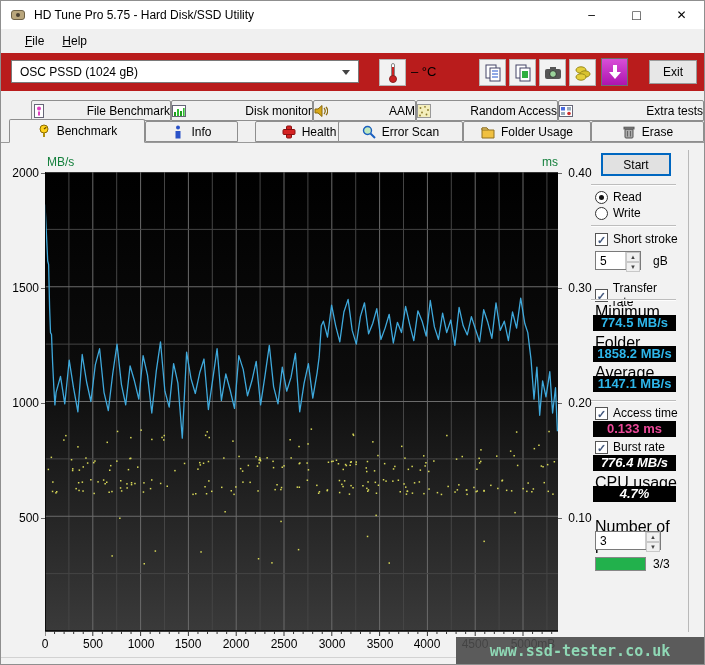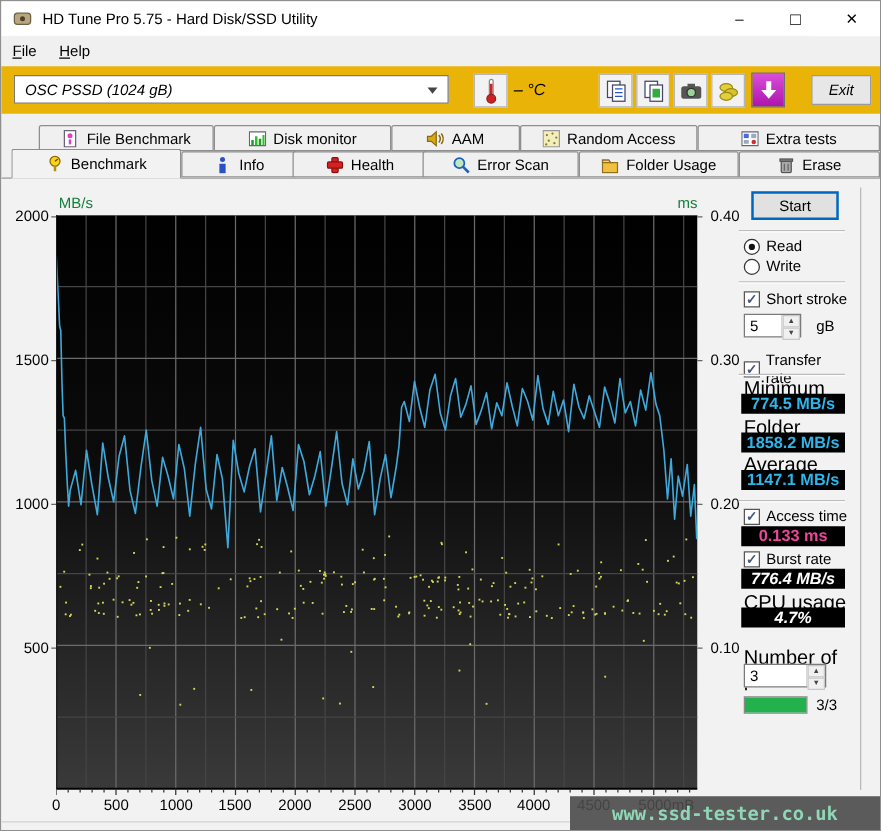--- a/index.html
+++ b/index.html
@@ -8,46 +8,46 @@
           font-family:"Liberation Sans",sans-serif;font-size:12px;color:#000;overflow:hidden;}
   
   .titlebar{position:absolute;left:0;top:0;width:703px;height:28px;background:#ffffff;display:flex;align-items:center;}
   .appicon{width:16px;height:16px;margin:0 8px 0 9px;position:relative;}
   .appicon .disk{position:absolute;left:1px;top:3px;width:14px;height:10px;background:#b9a67c;border:1px solid #6d6046;border-radius:3px;}
   .appicon .hole{position:absolute;left:6px;top:6px;width:4px;height:4px;background:#4a4031;border-radius:50%;}
   .title-text{flex:1;font-size:12px;color:#000;white-space:nowrap;overflow:hidden;}
   .winbtn{width:45px;height:28px;text-align:center;line-height:28px;font-size:12px;color:#000;}
   .winbtn.max{font-size:14px;}
   
-  .menubar{position:absolute;left:0;top:28px;width:648px;height:24px;background:#f0f0f0;display:flex;align-items:center;padding-left:0;}
+  .menubar{position:absolute;left:0;top:28px;width:648px;height:24px;background:#f0f0f0;display:flex;align-items:center;padding-left:15px;}
   .menu-item{display:inline-block;padding:3px 9px;cursor:default;}
   .menu-item::first-letter{text-decoration:underline;}
   
-  .toolbar{position:absolute;left:0;top:52px;width:703px;height:38px;background:#eab308;font-style:italic;}
+  .toolbar{position:absolute;left:0;top:52px;width:703px;height:38px;background:#b91c1c;}
   .combo{position:absolute;left:10px;top:7px;width:348px;height:23px;background:#fff;border:1px solid #7a7a7a;
          display:flex;align-items:center;padding-left:8px;}
   .combo .arrow{position:absolute;right:8px;top:9px;width:0;height:0;border-left:4px solid transparent;border-right:4px solid transparent;border-top:5px solid #444;}
   .toolbtn{position:absolute;top:6px;width:27px;height:27px;background:#f2f2f2;border:1px solid #b5b5b5;display:flex;align-items:center;justify-content:center;}
   .temp-label{position:absolute;left:410px;top:11px;font-size:13px;}
   .purple-btn{position:absolute;left:600px;top:5px;width:27px;height:28px;background:linear-gradient(#d84fd8,#ae14ae);
               border:1px solid #6e6e6e;color:#fff;display:flex;align-items:center;justify-content:center;font-size:16px;font-weight:bold;}
   .exit-btn{position:absolute;left:648px;top:7px;width:48px;height:24px;background:#e7e7e7;border:1px solid #9a9a9a;
             text-align:center;line-height:22px;}
   
   .thermo{position:relative;width:10px;height:20px;}
   .thermo .tube{position:absolute;left:3px;top:0;width:4px;height:14px;background:#fff;border:1px solid #888;border-radius:2px;}
   .thermo .merc{position:absolute;left:4px;top:4px;width:2px;height:10px;background:#cc2222;}
   .thermo .bulb{position:absolute;left:1px;top:12px;width:8px;height:8px;background:#cc2222;border:1px solid #882222;border-radius:50%;}
   
   .ticon{display:block;}
   
   .tab{position:absolute;height:21px;background:#f0f0f0;border:1px solid #8e8e8e;border-radius:2px 2px 0 0;
        display:flex;align-items:center;justify-content:center;gap:6px;font-size:12px;}
   .tab .lbl{white-space:nowrap;}
-  .tabrow1{top:99px;}
+  .tabrow1{top:99px;justify-content:space-between;}
   .tabrow2{top:120px;height:21px;}
   .tab.active{background:#f2f2f2;border-bottom:1px solid #f2f2f2;top:118px;height:24px;z-index:5;}
   .page-border{position:absolute;left:0;top:141px;width:703px;height:0;border-top:1px solid #9a9a9a;z-index:1;}
   .icon14{width:14px;height:14px;display:block;flex:0 0 auto;}
   
   .content{position:absolute;left:0;top:141px;width:703px;height:522px;background:#f2f2f2;}
   .axis-label{position:absolute;font-size:12px;color:#15803d;}
   .ylab{position:absolute;width:38px;text-align:right;font-size:12px;}
   .ylab-r{position:absolute;left:561px;width:36px;text-align:center;font-size:12px;}
   .xlab{position:absolute;top:495px;width:44px;text-align:center;font-size:12px;}
@@ -213,21 +213,21 @@
       </svg>
     <span class="lbl">Benchmark</span>
   </div>
   <div class="tab tabrow2" style="left:144px;width:93px;">
     <svg class="icon14" viewBox="0 0 14 14">
         <circle cx="7" cy="2.5" r="2" fill="#2a52c8"></circle>
         <path d="M4.5 6 h5 v7.5 h-5 z" fill="#2a52c8"></path>
       </svg>
     <span class="lbl">Info</span>
   </div>
-  <div class="tab tabrow2" style="left:233px;width:108px;">
+  <div class="tab tabrow2" style="left:254px;width:108px;">
     <svg class="icon14" viewBox="0 0 14 14">
         <rect x="4.5" y="1" width="5" height="12" rx="1" fill="#d42222" stroke="#8a1010"></rect>
         <rect x="1" y="4.5" width="12" height="5" rx="1" fill="#d42222" stroke="#8a1010"></rect>
       </svg>
     <span class="lbl">Health</span>
   </div>
   <div class="tab tabrow2" style="left:337px;width:125px;">
     <svg class="icon14" viewBox="0 0 14 14">
         <circle cx="5.5" cy="5.5" r="4" fill="#bfe8bf" stroke="#1a60c0" stroke-width="1.4"></circle>
         <line x1="8.5" y1="8.5" x2="13" y2="13" stroke="#1a60c0" stroke-width="2"></line>

